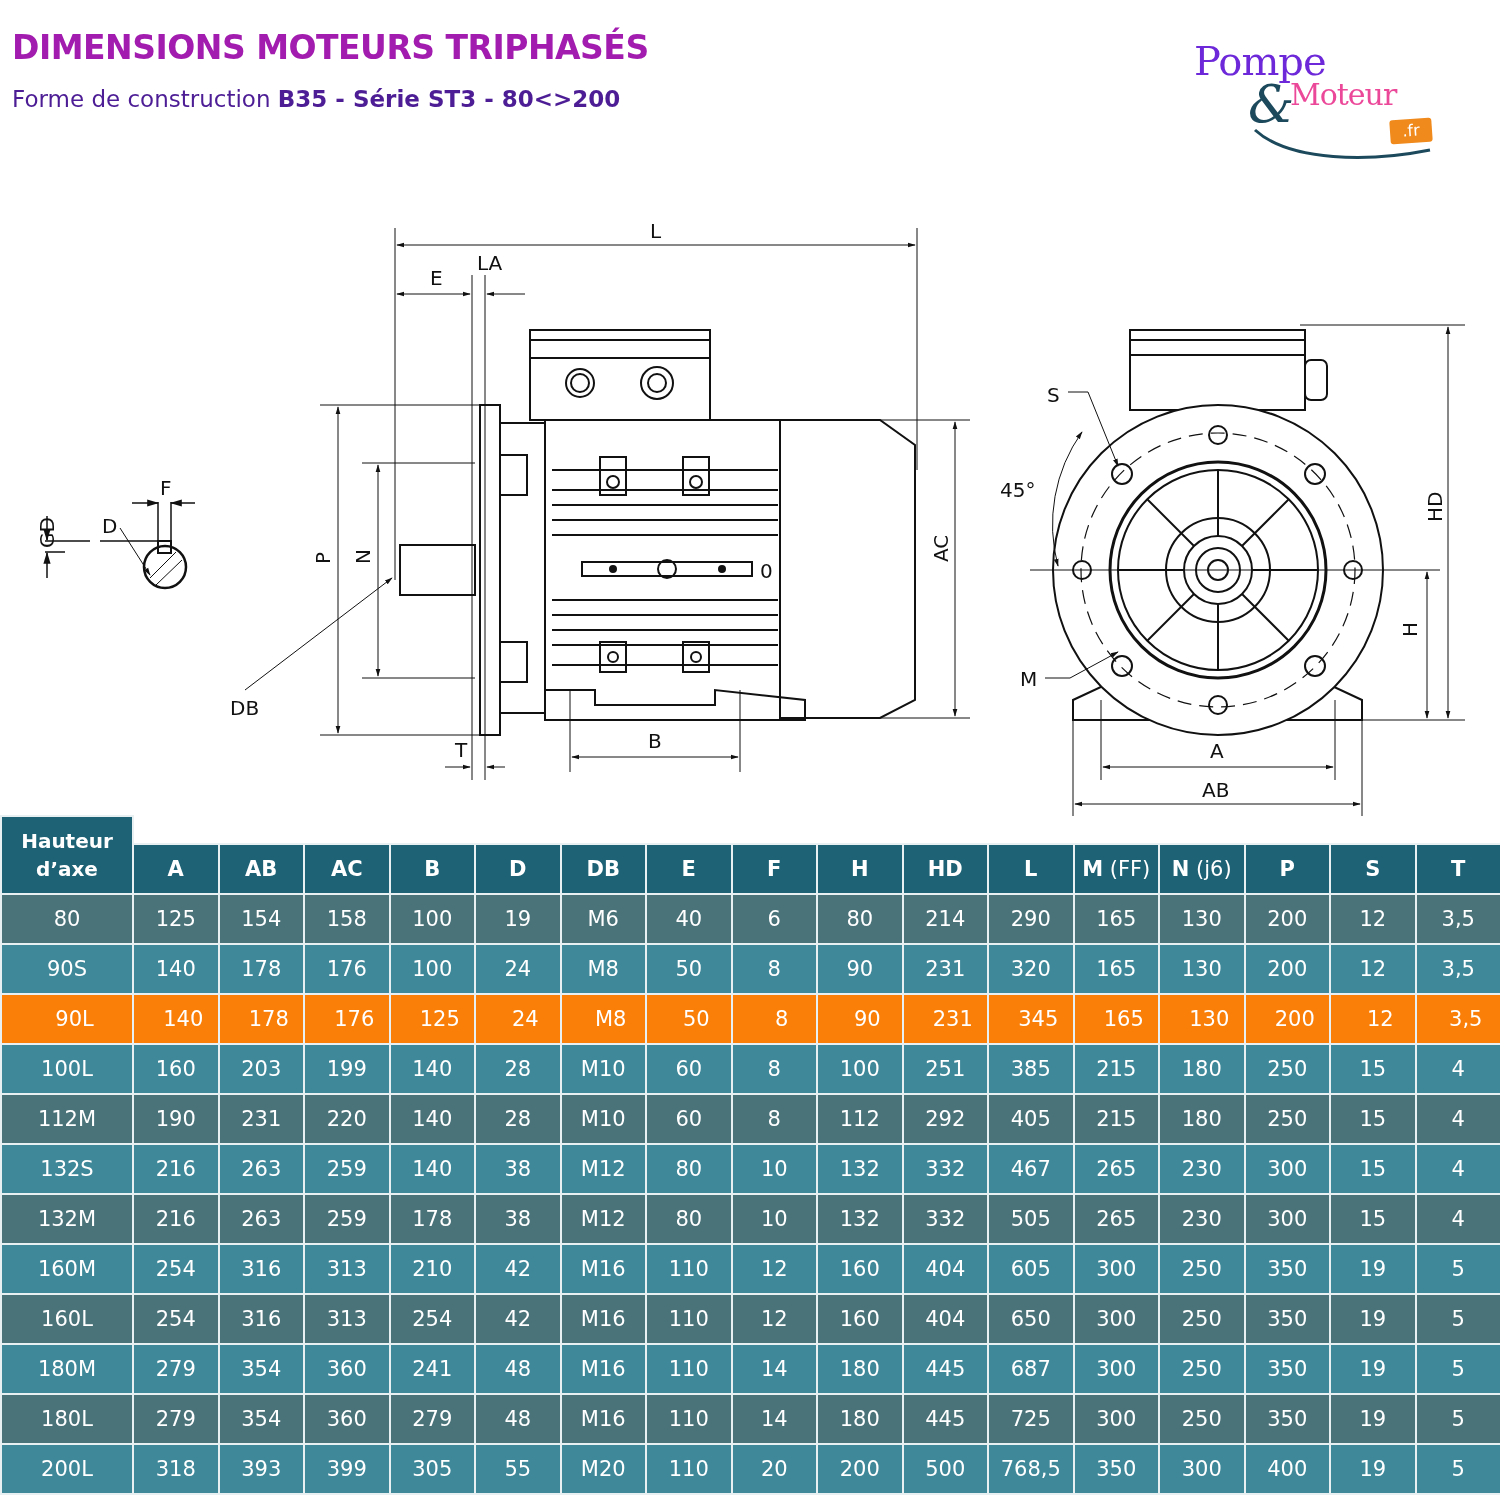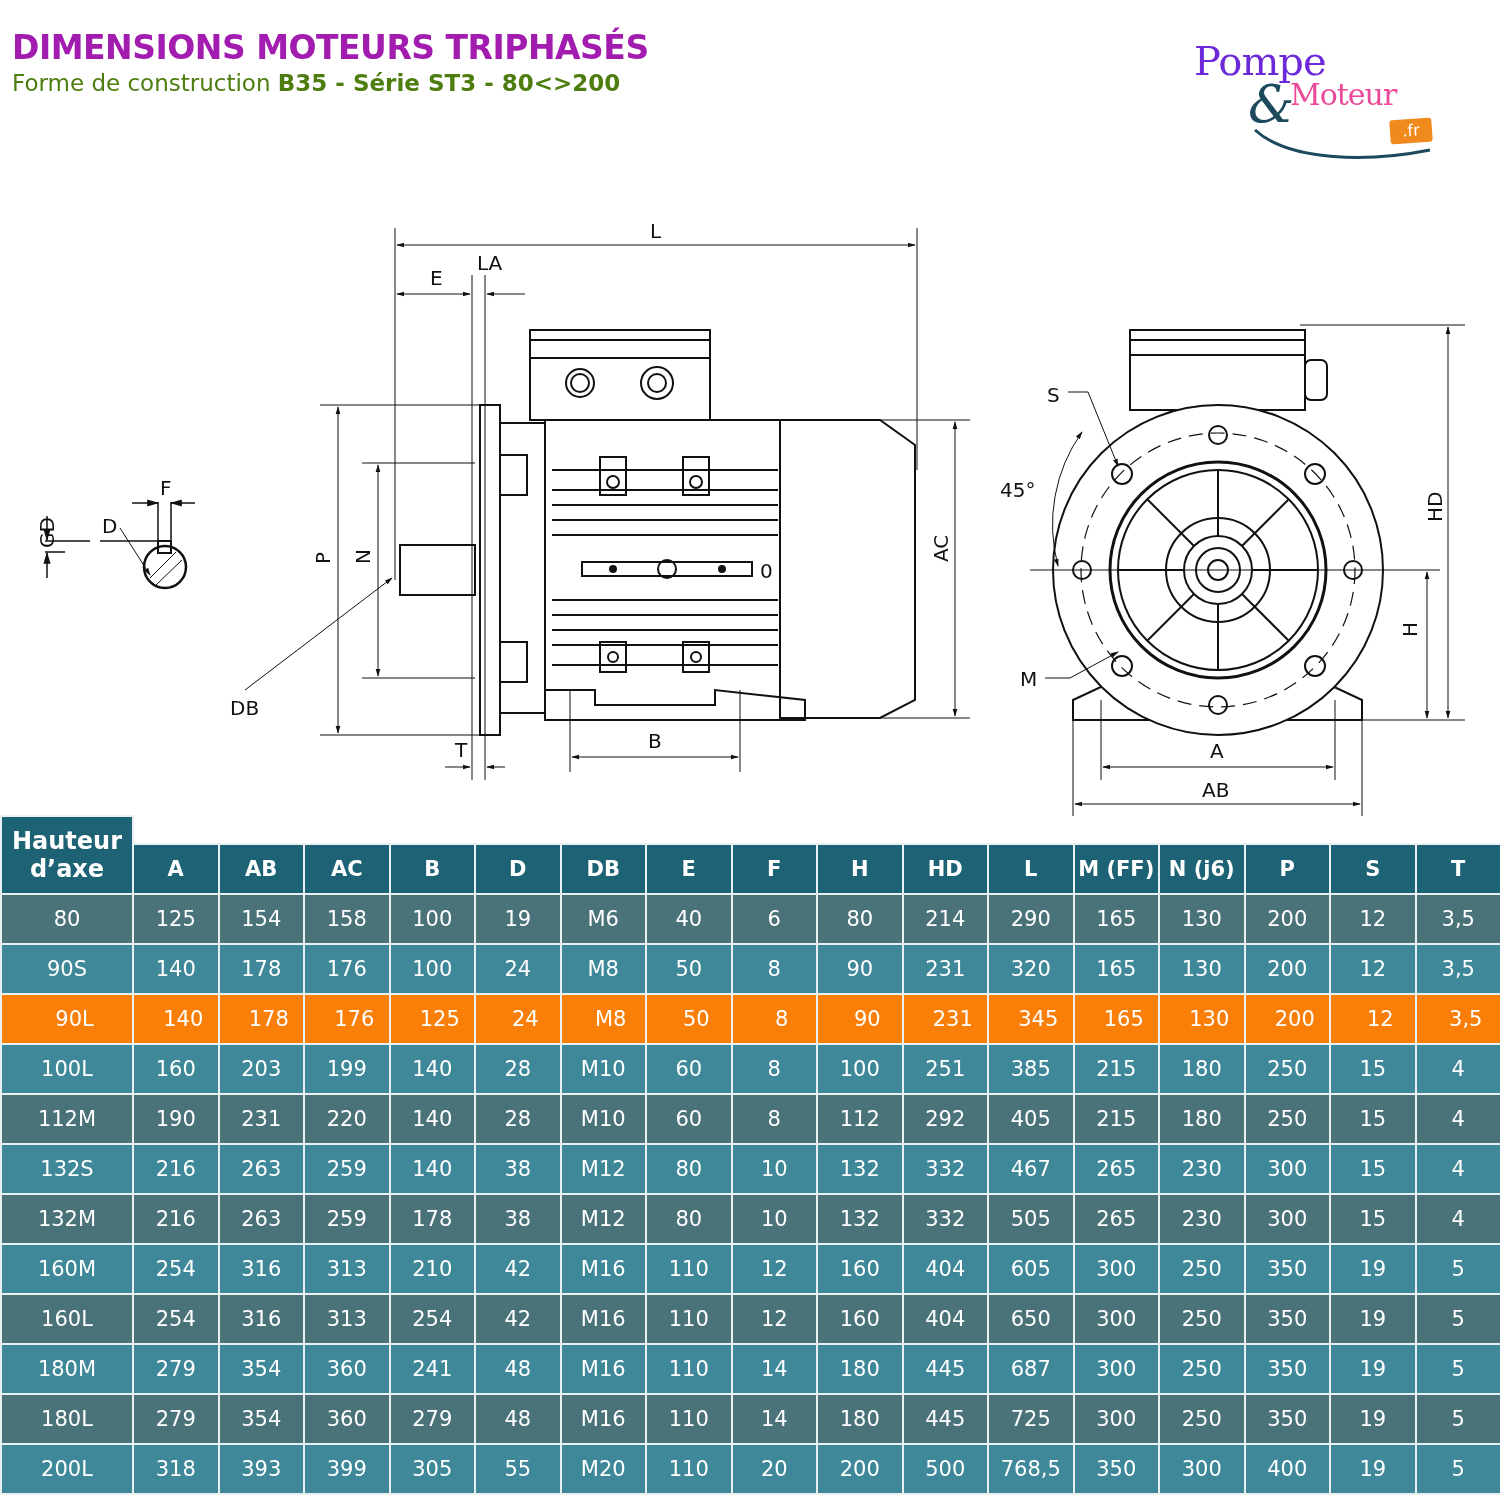--- a/index.html
+++ b/index.html
@@ -1,35 +1,35 @@
 <!DOCTYPE html>
 <html><head>
 <meta charset="utf-8">
 <style>
   * { box-sizing: border-box; margin: 0; padding: 0; }
   html, body { width: 1500px; height: 1500px; background: #ffffff; overflow: hidden; }
   body { position: relative; font-family: "DejaVu Sans", sans-serif; color: #111; }
 
   .title { position: absolute; left: 12px; top: 28px; font-size: 33px; font-weight: bold; letter-spacing: -0.5px; color: #a21caf; }
-  .subtitle { position: absolute; left: 12px; top: 70px; font-size: 23px; color: #4d7c0f; }
+  .subtitle { position: absolute; left: 12px; top: 86px; font-size: 23px; color: #4c1d95; }
   .subtitle b { font-weight: bold; }
 
   .logo { position: absolute; left: 1190px; top: 22px; width: 260px; height: 135px; }
   .logo .l1 { position: absolute; left: 4px; top: 16px; font-family: "DejaVu Serif", serif; font-size: 40px; color: #6d28d9; letter-spacing: -1px; }
   .logo .amp { position: absolute; left: 58px; top: 52px; font-family: "DejaVu Serif", serif; font-size: 52px; color: #1c4a5c; font-style: italic; }
   .logo .l2 { position: absolute; left: 100px; top: 55px; font-family: "DejaVu Serif", serif; font-size: 30px; color: #ec4899; letter-spacing: -1px; }
   .logo .fr { position: absolute; left: 200px; top: 97px; width: 42px; height: 24px; background: #f08a1c; color: #fff; font-size: 16px; text-align: center; line-height: 24px; border-radius: 3px; transform: rotate(-4deg); }
 
   .drawing { position: absolute; left: 0; top: 180px; width: 1500px; height: 640px; }
 
   table.dims { position: absolute; left: 0; top: 815px; border-collapse: collapse; table-layout: fixed; width: 1500px; }
   table.dims th, table.dims td { border: 2px solid #e8f0f2; color: #ffffff; text-align: center; font-weight: normal; font-size: 21px; }
   table.dims th { background: #1d6275; font-weight: bold; height: 50px; font-size: 21px; }
-  table.dims th .light { font-weight: bold; }
-  table.dims th.corner { height: 78px; line-height: 28px; font-size: 24px; }
+  table.dims th .light { font-weight: normal; }
+  table.dims th.corner { height: 78px; line-height: 28px; font-size: 20px; }
   table.dims tr.r-dark td { background: #4a7279; }
   table.dims tr.r-light td { background: #3f8899; }
   table.dims tr.r-hl td { background: #fa7f08; padding-left: 15px; }
   table.dims td { height: 50px; }
   .blank { background: #ffffff !important; border-top: none !important; border-right: none !important; border-left: 2px solid #e8f0f2; }
 </style>
 </head>
 <body>
 
 <div class="title">DIMENSIONS MOTEURS TRIPHASÉS</div>

